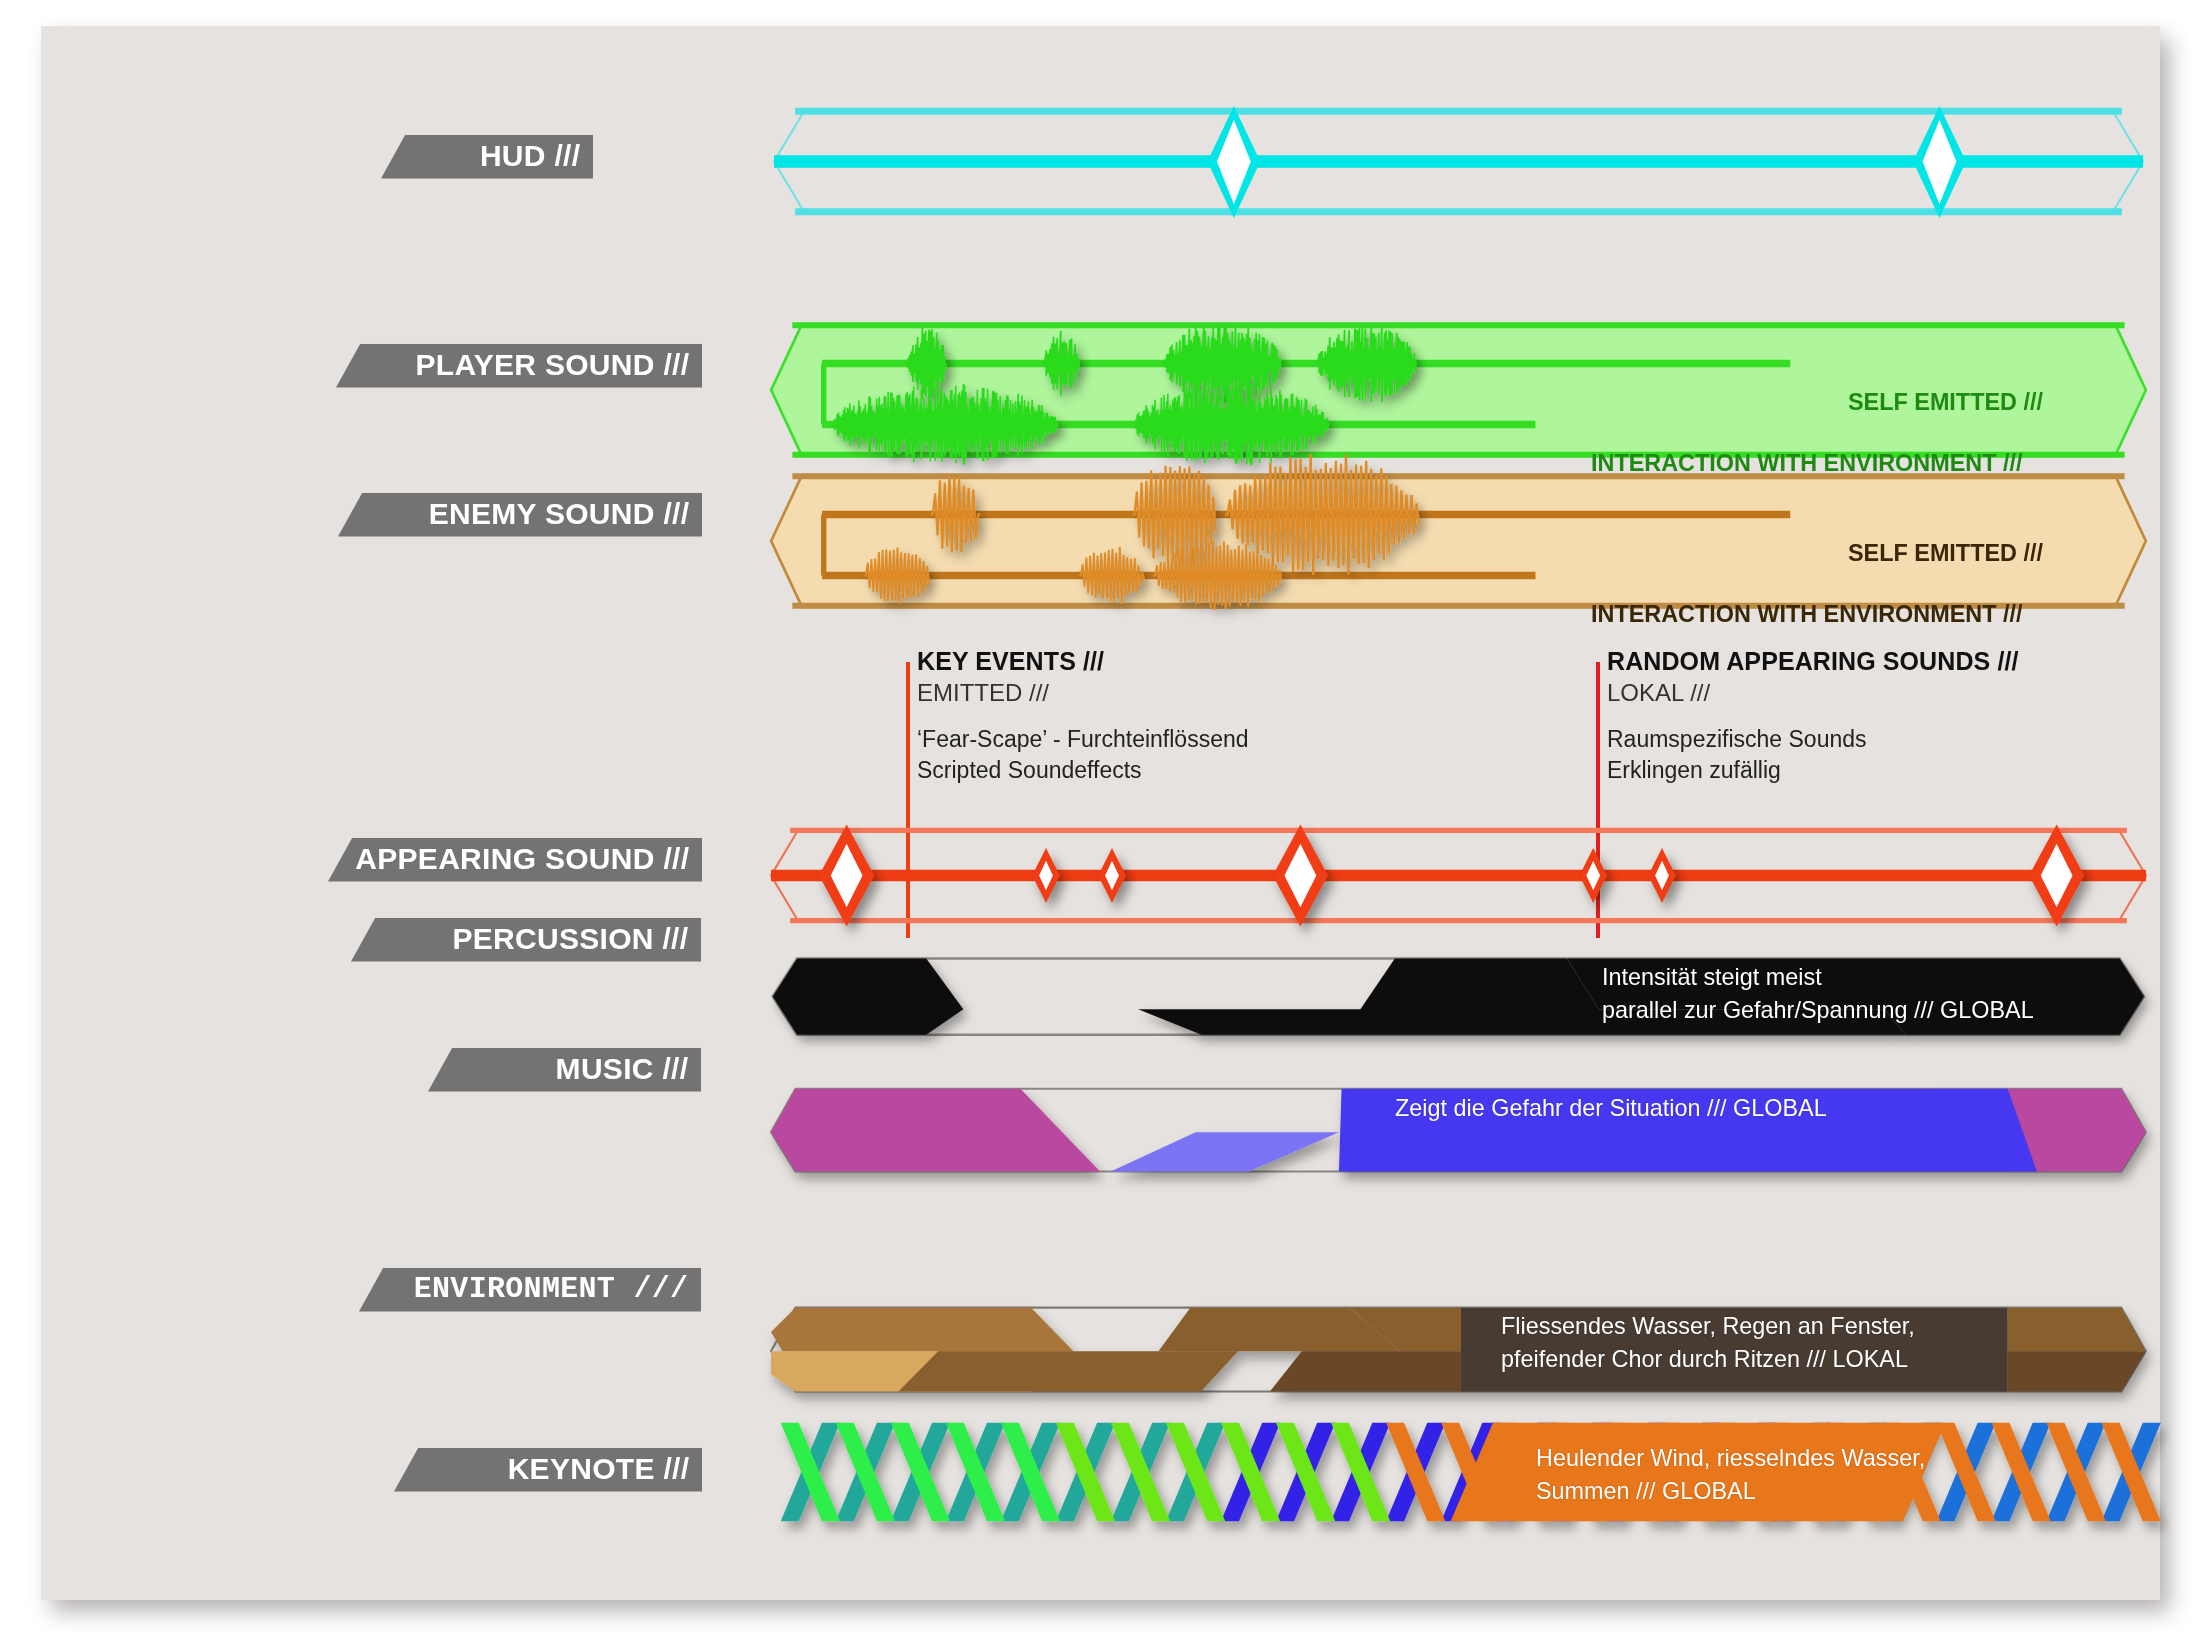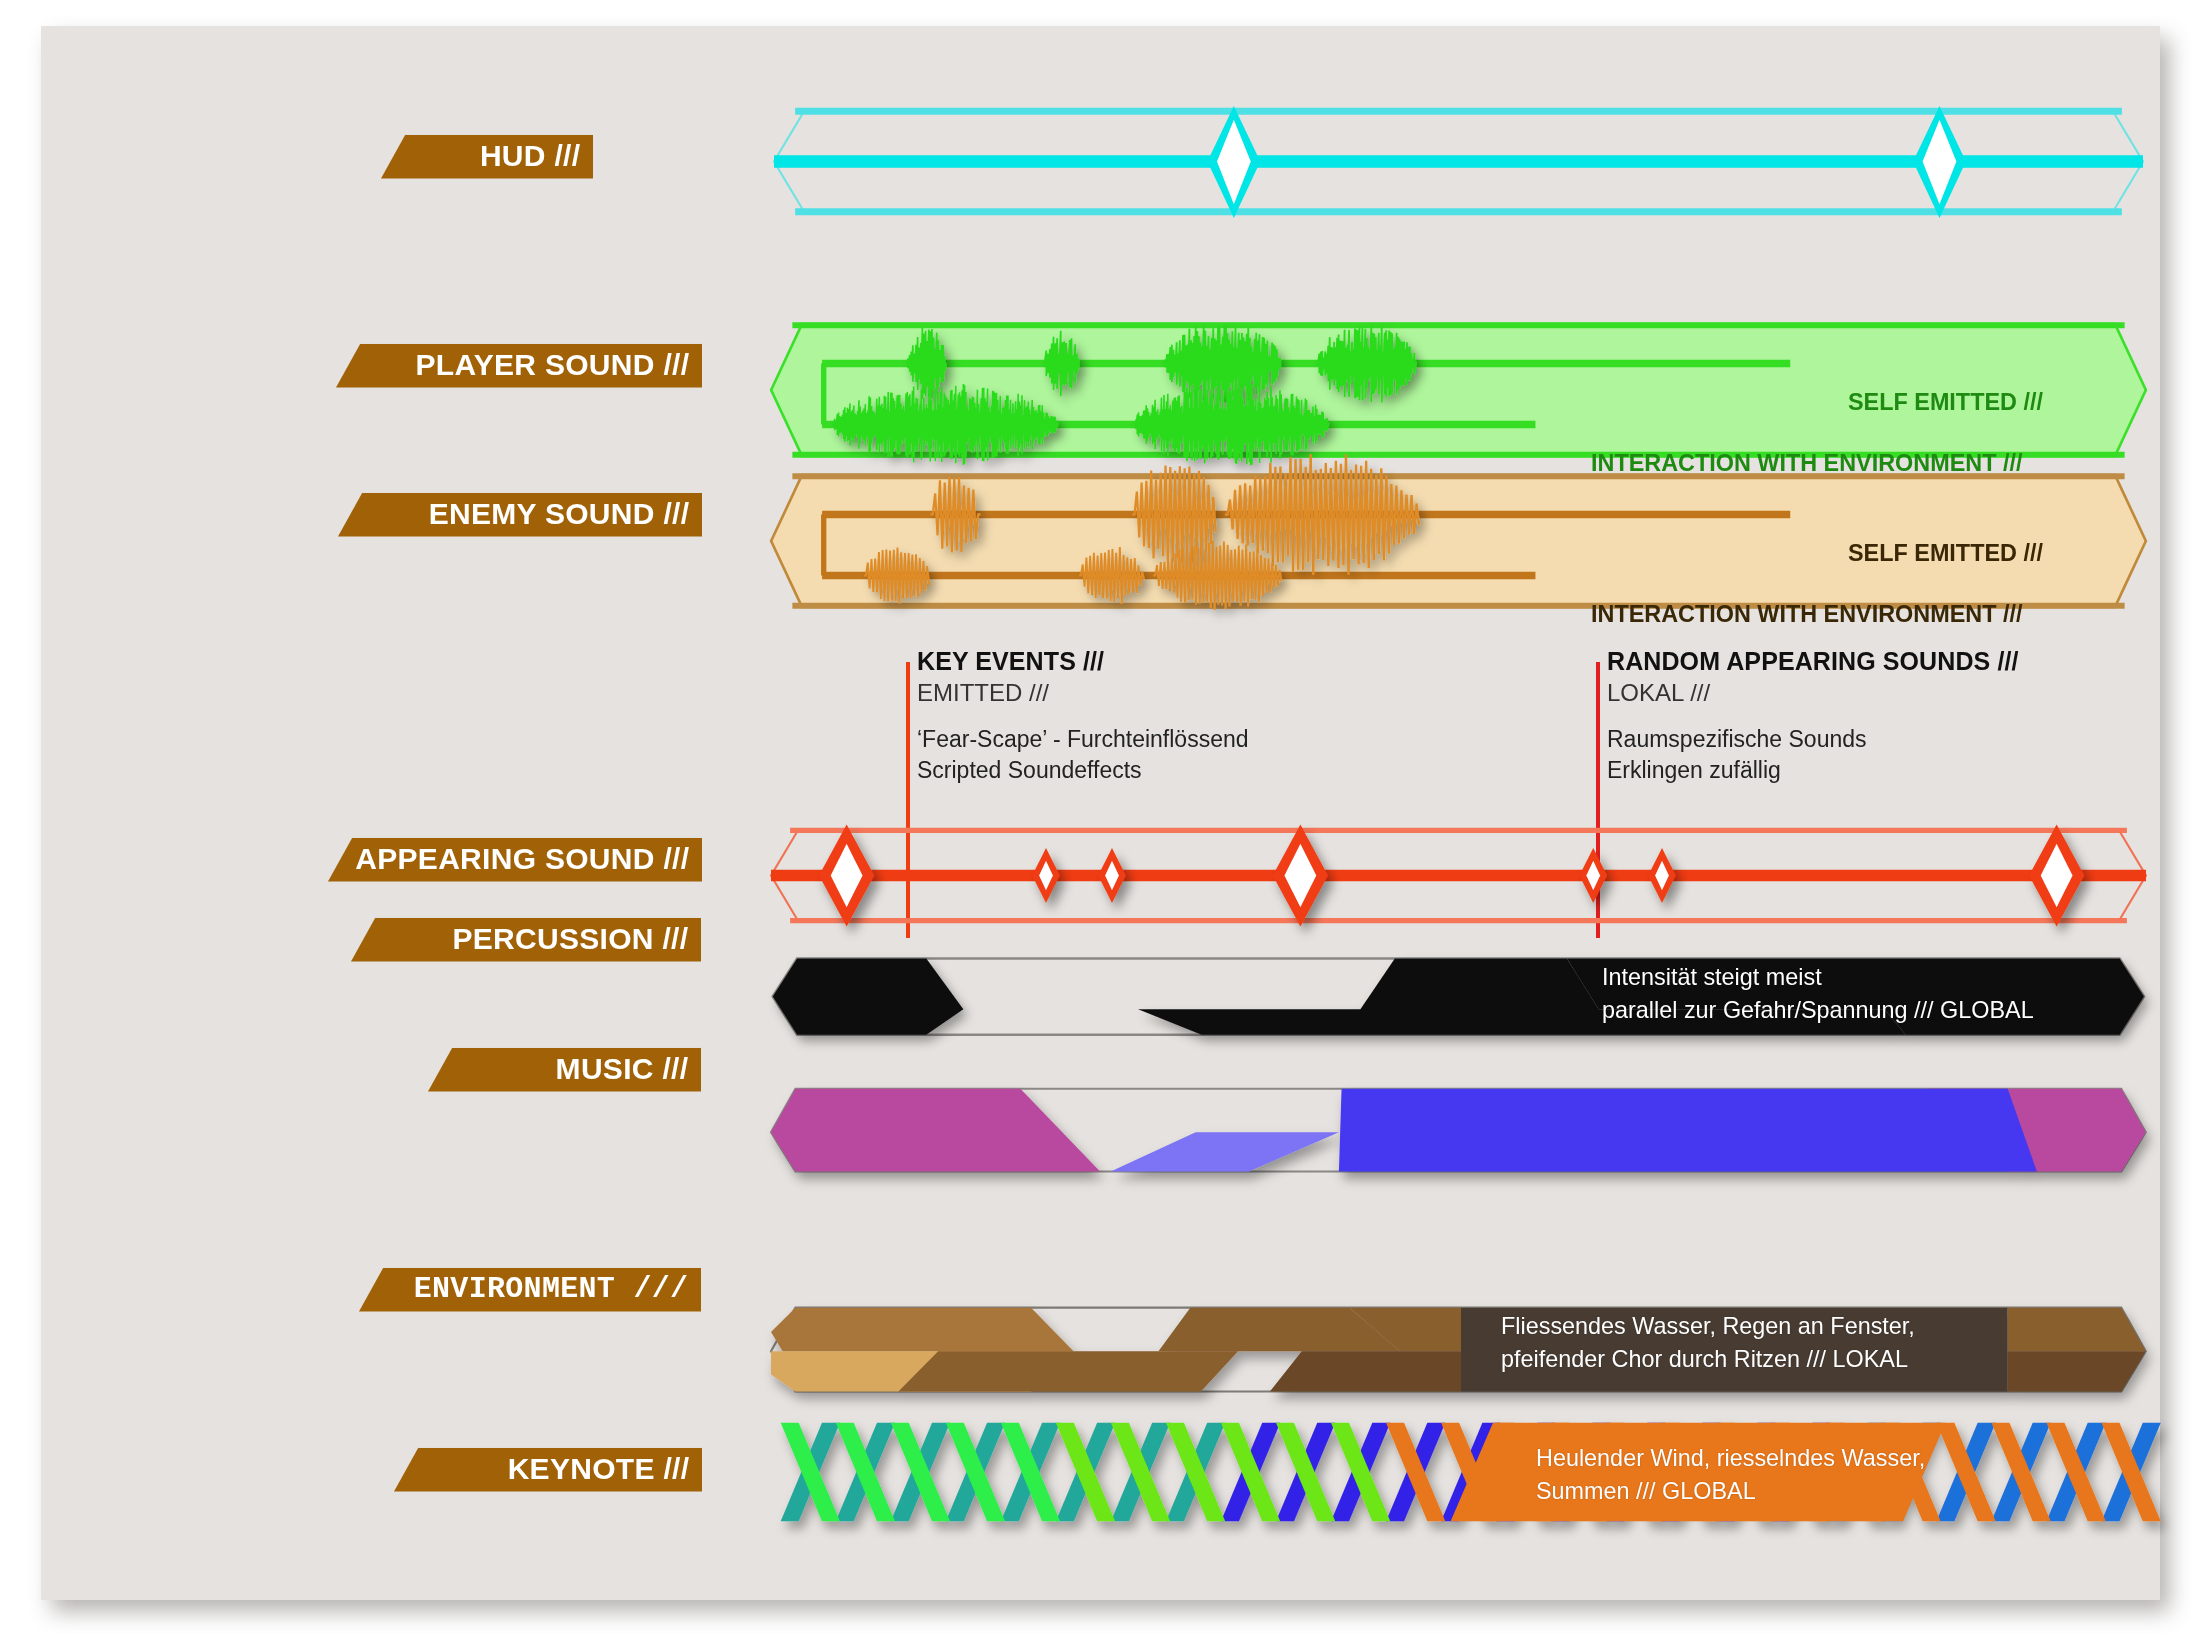--- a/index.html
+++ b/index.html
@@ -4,21 +4,21 @@
 <style>
   html,body{margin:0;padding:0;background:#ffffff;}
   body{width:2205px;height:1650px;font-family:"Liberation Sans",sans-serif;overflow:hidden;}
 
   #canvas{position:absolute;left:41px;top:25.5px;width:2119px;height:1574px;
           background:#E5E2DF;box-shadow:9.6px 11.7px 21px rgba(80,75,70,.42);}
 
   .row{position:absolute;left:0;}
 
   
-  .tag{position:absolute;height:44px;background:#a16207;color:#fff;
+  .tag{position:absolute;height:44px;background:#737373;color:#fff;
        display:flex;align-items:center;justify-content:flex-end;
        padding:0 12.7px 0 37px;box-sizing:border-box;
        font-size:30px;font-weight:bold;letter-spacing:0.3px;white-space:nowrap;
        -webkit-clip-path:polygon(24.4px 0,100% 0,100% 100%,0 100%);
        clip-path:polygon(24.4px 0,100% 0,100% 100%,0 100%);
        filter:drop-shadow(2.7px 3.7px 2.7px rgba(0,0,0,.33));}
   .tag span{display:block;line-height:1;transform:translateY(-1.1px);}
 
   
   svg.track{position:absolute;left:0;top:0;overflow:visible;}
@@ -220,20 +220,21 @@
       </defs>
       <polygon points="46,16 2544,16 2590,98 2544,172 46,172 0,98" fill="none" stroke="#8A8885" stroke-width="4"></polygon>
       <g filter="url(#msh)">
         <polygon points="46,16 470,16 620,172 46,172 0,98" fill="#B84A9E"></polygon>
         <polygon points="2180,16 2544,16 2590,98 2544,172 2330,172" fill="#B84A9E"></polygon>
         <polygon points="800,98 1070,98 900,172 640,172" fill="#7B73F5"></polygon>
         <polygon points="1075,16 2330,16 2385,172 1070,172" fill="#4438F0"></polygon>
       </g>
     </svg>
     <div class="barText" style="left:624px;top:12.7px;">
+      <div>Zeigt die Gefahr der Situation /// GLOBAL</div>
     </div>
   </div>
 
   <div class="tag" style="left:318px;top:1242px;width:342px;font-family:Liberation Mono, monospace;">
     <span>ENVIRONMENT ///</span>
   </div>
   <div class="row" style="top:1274px;left:730px;">
     <svg class="track" width="1380" height="96" viewBox="0 0 2600 180">
       <defs>
         <filter id="esh" x="-10%" y="-40%" width="130%" height="200%">

